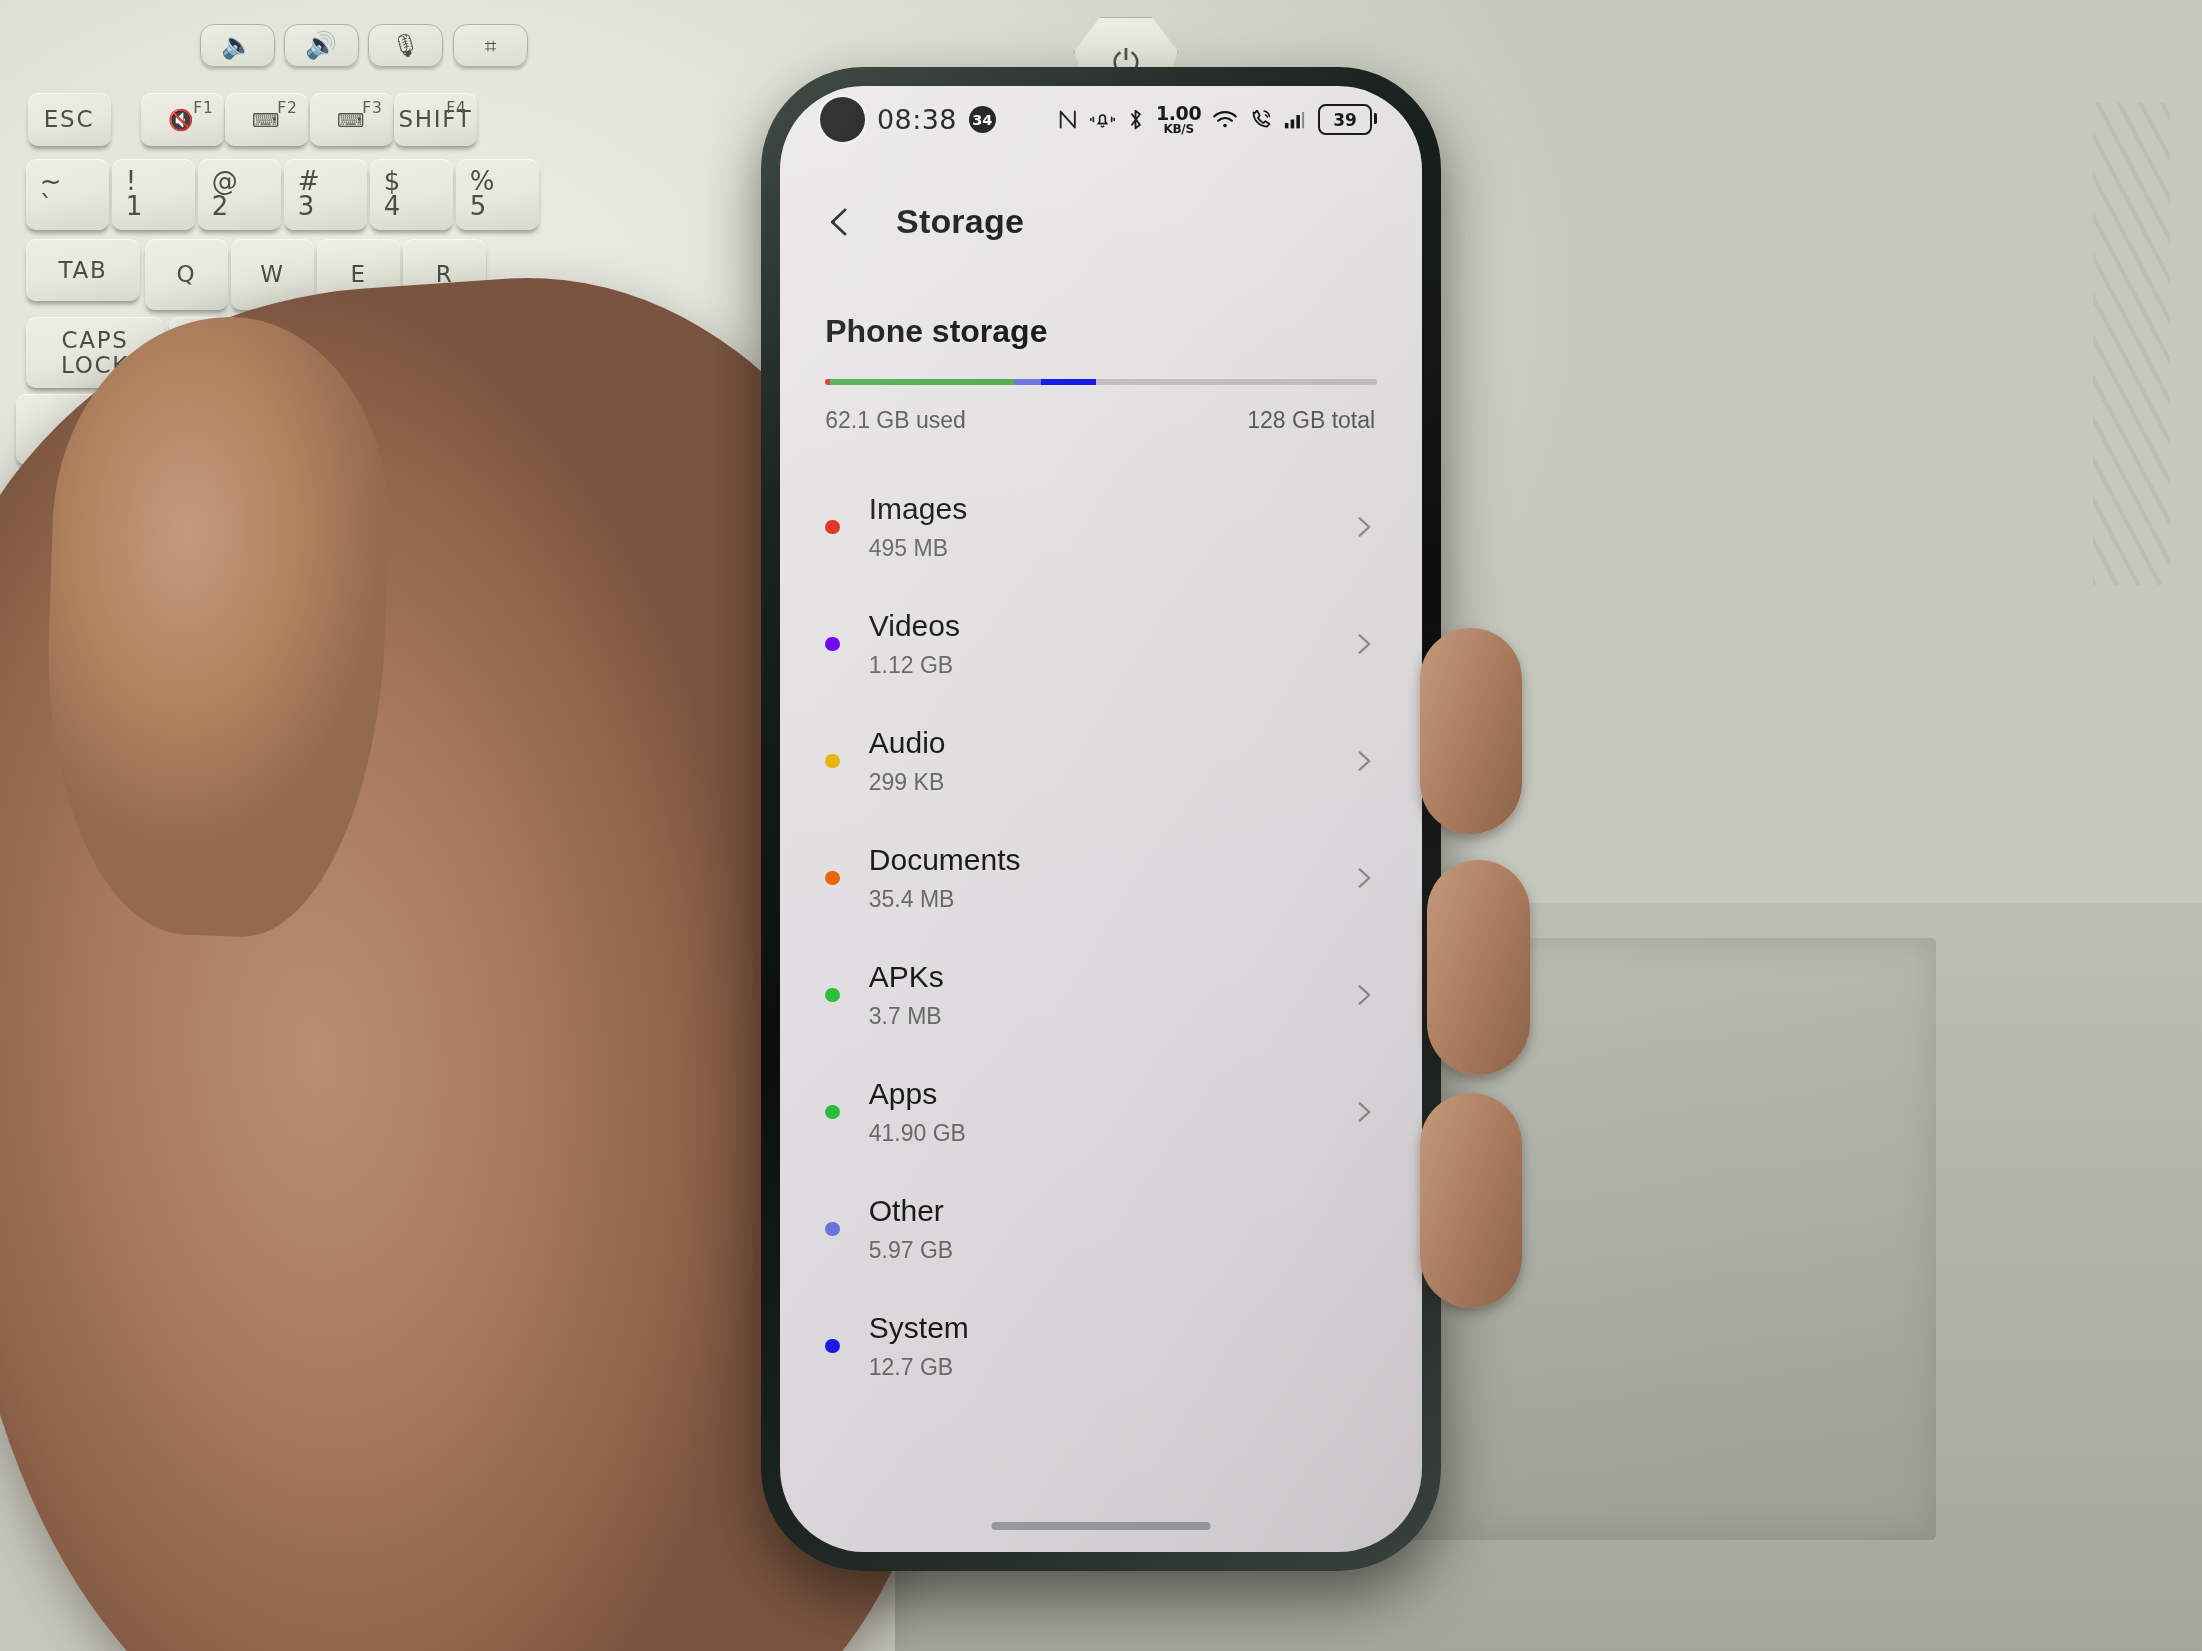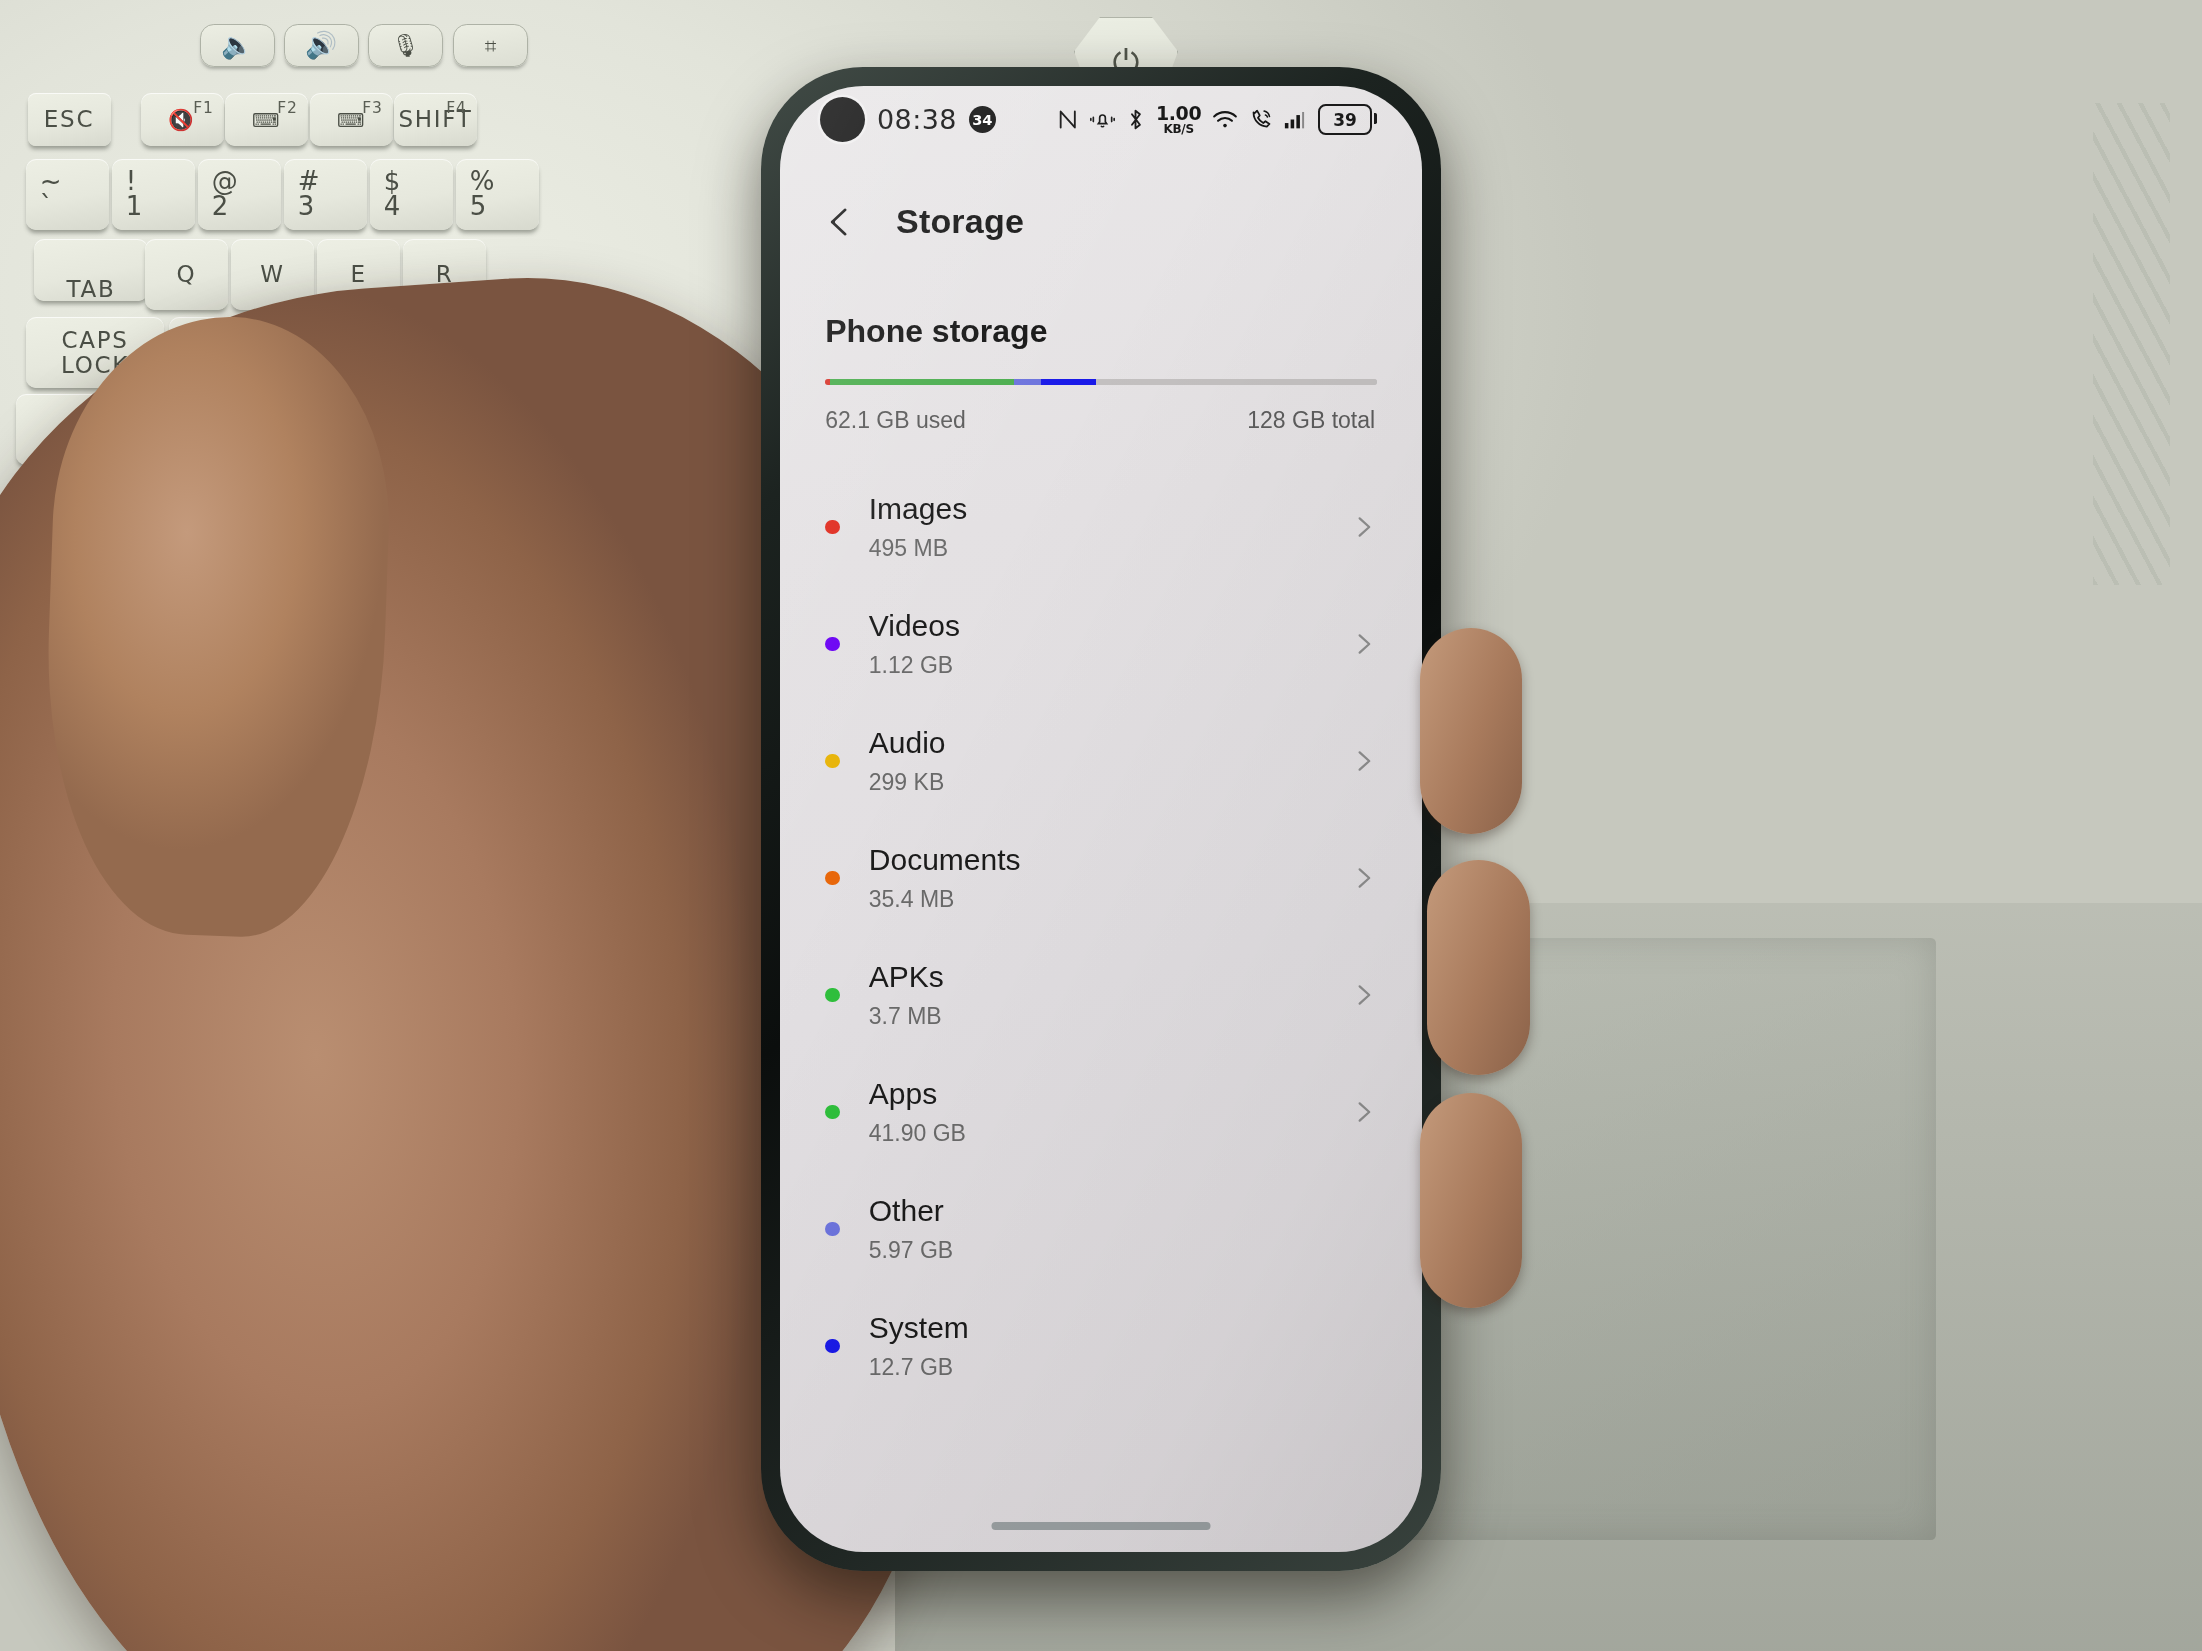--- a/index.html
+++ b/index.html
@@ -211,21 +211,21 @@
     <span style="font-size:22.4px;">🎙</span>
   </div>
   <div class="fkey-pill" style="left:453px;top:24px;width:73px;height:41px;">
     <span style="font-size:20.6px;">⌗</span>
   </div>
 
   <div class="power-hex" style="left:1074px;top:17px;">
     <span>⏻</span>
   </div>
 
-  <div class="key" style="left:27.5px;top:93px;width:83px;height:53px;border-radius:8px;">
+  <div class="key" style="left:27.5px;top:93px;width:83px;height:53px;">
       <span class="lbl small">ESC</span>
     </div>
   <div class="key" style="left:141px;top:93px;width:83px;height:53px;">
       <span class="fn">F1</span>
       <span style="font-size:20.6px;">🔇</span>
     </div>
   <div class="key" style="left:225px;top:93px;width:83px;height:53px;">
       <span class="fn">F2</span>
       <span style="font-size:19px;">⌨</span>
     </div>
@@ -290,21 +290,21 @@
       <span class="sub">-</span>
     </div>
   <div class="key" style="left:1041px;top:162px;width:83px;height:71px;">
       <span class="sup">+</span>
       <span class="sub">=</span>
     </div>
   <div class="key" style="left:1127px;top:162px;width:168px;height:71px;font-size:29px;">
       <span>⟵</span>
     </div>
 
-  <div class="key" style="left:34px;top:239px;width:114px;height:62px;align-items:flex-end;">
+  <div class="key" style="left:26px;top:239px;width:114px;height:62px;">
       <span class="lbl small">TAB</span>
     </div>
   <div class="key" style="left:145px;top:239px;width:83px;height:71px;">
       <span class="lbl">Q</span>
     </div>
   <div class="key" style="left:231px;top:239px;width:83px;height:71px;">
       <span class="lbl">W</span>
     </div>
   <div class="key" style="left:317px;top:239px;width:83px;height:71px;">
       <span class="lbl">E</span>

